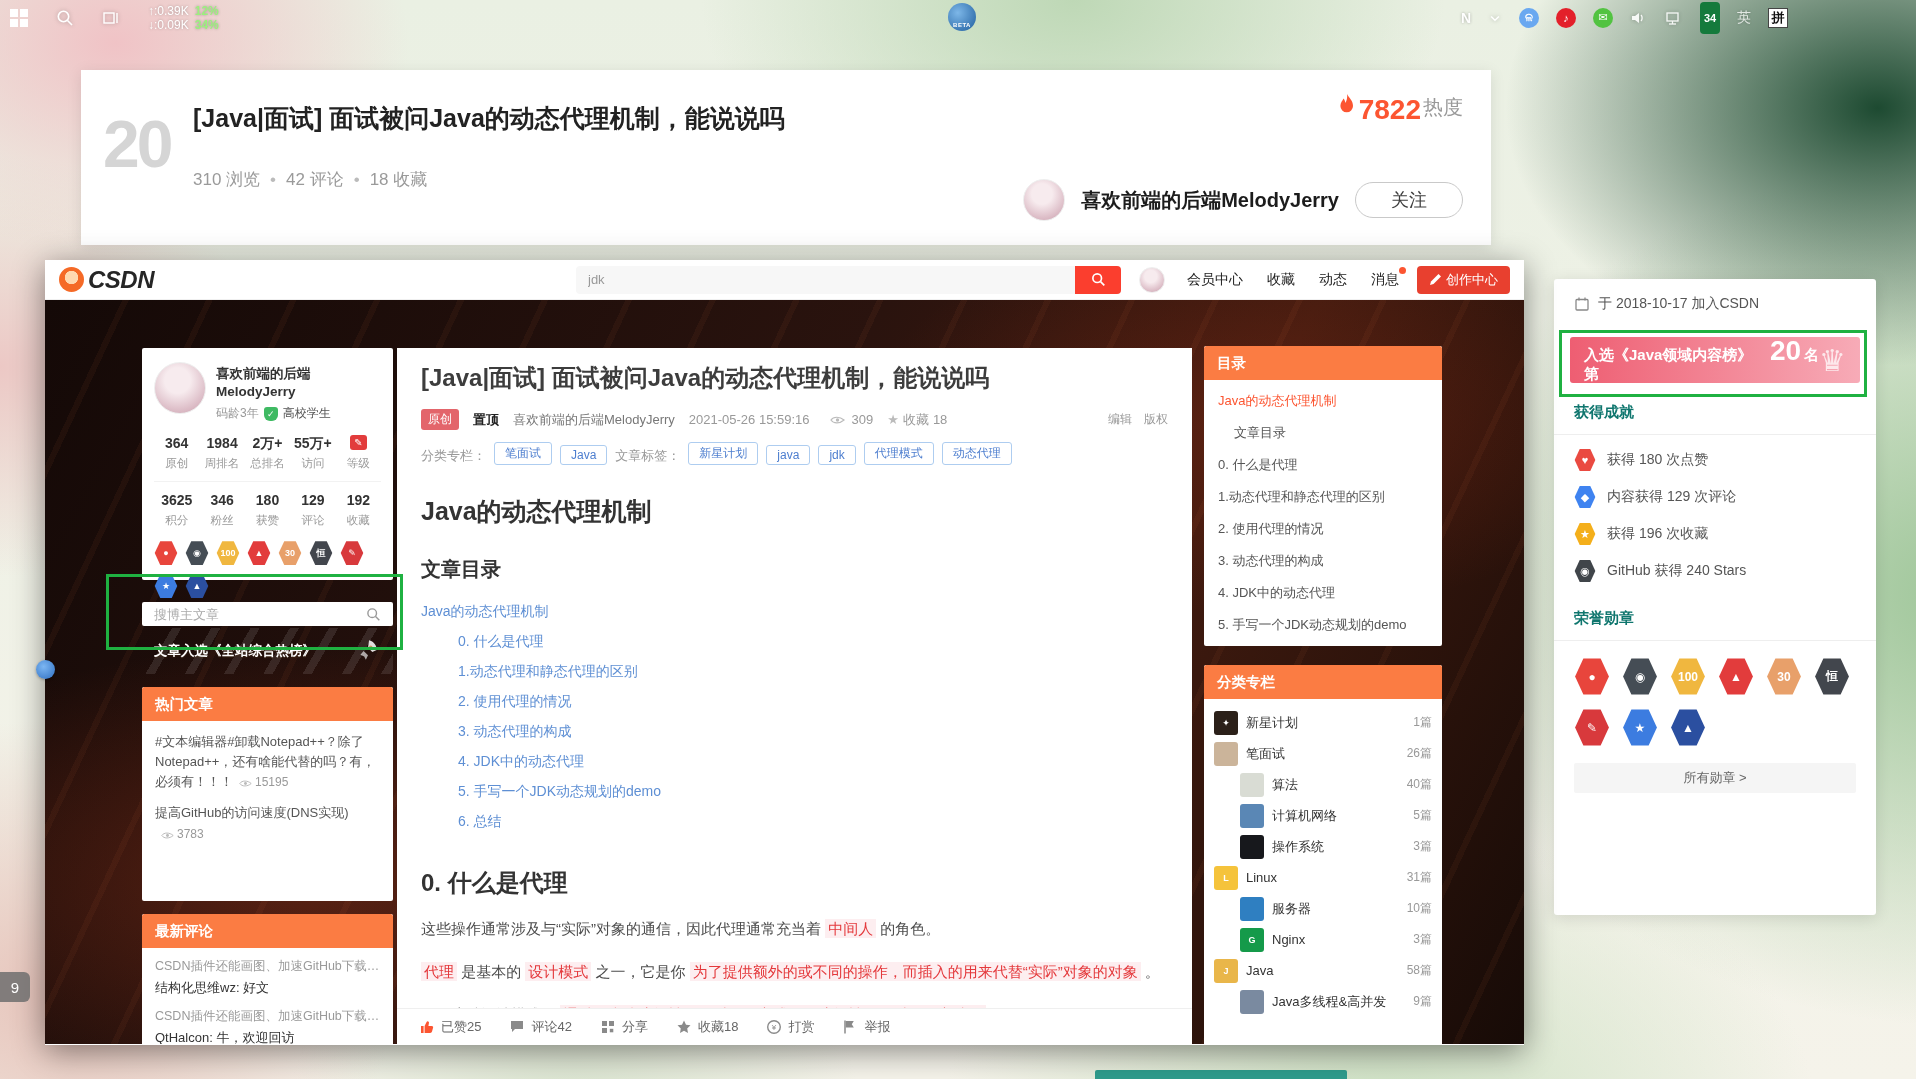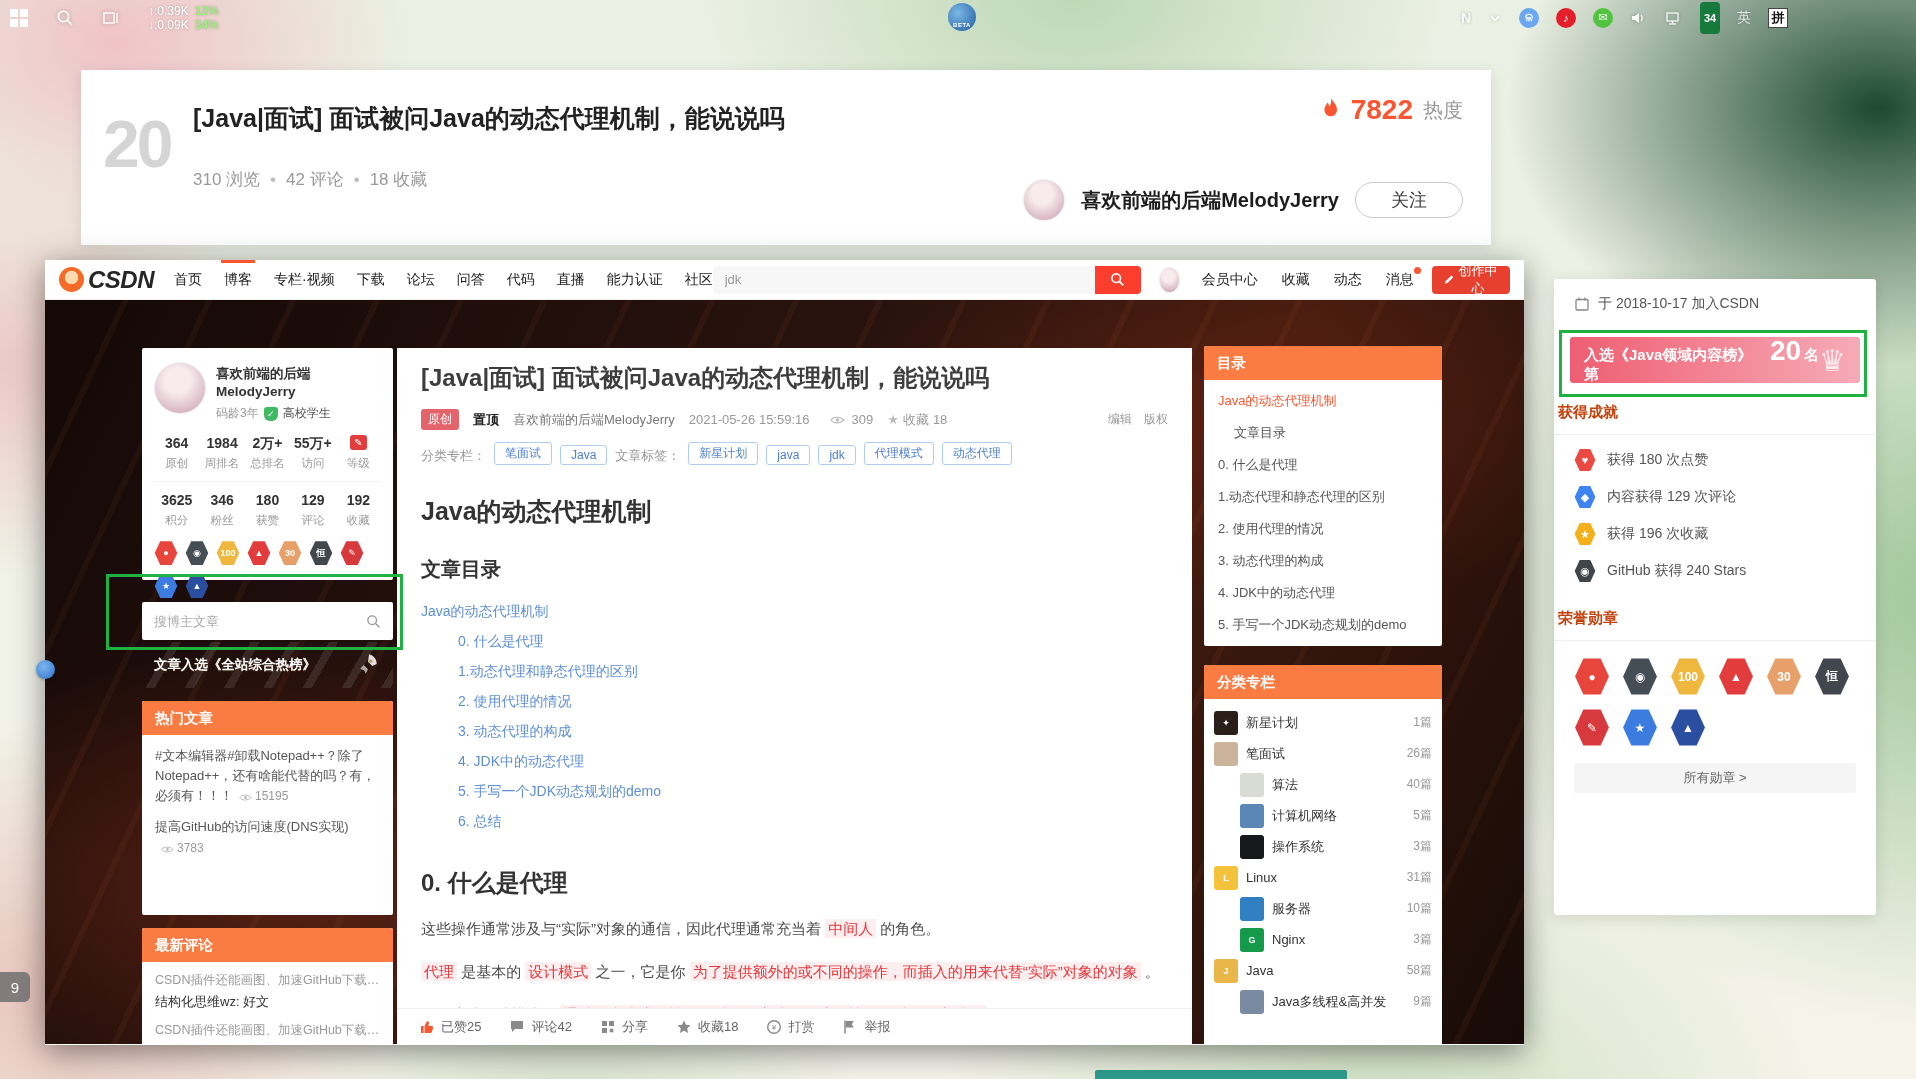--- a/index.html
+++ b/index.html
@@ -38,21 +38,21 @@
   display:flex; align-items:flex-end; justify-content:center; }
 .beta-widget span { font-size:6px; color:#fff; font-weight:700; letter-spacing:.5px; margin-bottom:3px; }
 
 
 .hot-card { position:absolute; left:81px; top:70px; width:1410px; height:175px; background:#fff;
   box-shadow:0 3px 14px rgba(0,0,0,.10); z-index:10; }
 .hc-rank { position:absolute; left:22px; top:36px; font-size:66px; font-weight:800; color:#d5d5d5; letter-spacing:-3px; }
 .hc-title { position:absolute; left:112px; top:32px; font-size:25px; font-weight:700; color:#222; }
 .hc-stats { position:absolute; left:112px; top:98px; font-size:17px; color:#9a9a9a; }
 .hc-stats i { font-style:normal; margin:0 10px; color:#bbb; }
-.hc-heat { position:absolute; right:28px; top:24px; display:flex; align-items:center; gap:10px; }
+.hc-heat { position:absolute; right:28px; top:24px; display:flex; align-items:flex-start; gap:2px; }
 .hc-heat .flame { width:20px; height:24px; color:#fc5531; }
 .hc-heat .val { font-size:28px; color:#fc5531; font-weight:600; }
 .hc-heat .lbl { font-size:20px; color:#999; }
 .hc-author { position:absolute; right:28px; bottom:24px; display:flex; align-items:center; gap:16px; }
 .avatar { border-radius:50%; background:radial-gradient(circle at 45% 35%, #f7ebee 30%, #d9b7c2 75%, #c6a2ae); border:1px solid #eee; }
 .hc-author .avatar { width:42px; height:42px; }
 .hc-author .name { font-size:20px; font-weight:700; color:#1c1c1c; }
 .follow-btn { width:108px; height:36px; border:1.5px solid #c9c9c9; border-radius:20px; background:#fff;
   font-size:18px; color:#3d3d3d; display:flex; align-items:center; justify-content:center; cursor:pointer; }
 
@@ -96,21 +96,21 @@
 .stat-grid { display:flex; margin-top:13px; }
 .stat-grid.second { border-top:1px solid #f2f2f2; margin-top:10px; padding-top:10px; }
 .stat-cell { flex:1; text-align:center; }
 .stat-cell .v { font-size:14px; font-weight:700; color:#333; height:18px; }
 .stat-cell .l { font-size:11.5px; color:#999; margin-top:3px; }
 .lvl-ic { width:17px; height:15px; margin:0 auto; background:#e23c3c; border-radius:3px; color:#fff; font-size:10px; display:flex; align-items:center; justify-content:center; }
 .badge-rows { display:flex; flex-wrap:wrap; gap:7px; margin-top:12px; }
 .hexa { clip-path:polygon(26% 4%, 74% 4%, 97% 50%, 74% 96%, 26% 96%, 3% 50%); display:flex; align-items:center; justify-content:center; color:#fff; font-weight:700; }
 .badge-rows .hexa { width:24px; height:26px; font-size:9px; }
 
-.search-card { margin-top:22px; height:38px; display:flex; align-items:center; padding:0 12px; }
+.search-card { margin-top:22px; height:24px; display:flex; align-items:center; padding:0 12px; }
 .search-card input { flex:1; border:none; outline:none; font-size:13px; color:#333; font-family:inherit; }
 .search-card input::placeholder { color:#aaa; }
 .search-card .mag { color:#999; }
 
 .gold-banner { margin-top:2px; height:46px; border-radius:2px; position:relative;
   background:linear-gradient(100deg,#a8severity 0,#b98e5f 0,#cfa877 55%,#e7d3a2); overflow:hidden;
   display:flex; align-items:center; padding:0 12px; cursor:pointer; }
 .gold-banner::after { content:""; position:absolute; inset:0;
   background:repeating-linear-gradient(120deg, transparent 0 26px, rgba(255,255,255,.10) 26px 34px); }
 .gold-banner .txt { font-size:13.5px; font-weight:700; color:#fff; z-index:1; text-shadow:0 1px 2px rgba(90,60,20,.4); }
@@ -174,21 +174,21 @@
 
 .right-panel { position:absolute; left:1554px; top:279px; width:322px; height:636px; background:#fff;
   border-radius:3px; box-shadow:0 3px 16px rgba(0,0,0,.12); z-index:15; overflow:hidden; }
 .rp-join { display:flex; align-items:center; gap:8px; padding:16px 20px 14px; font-size:14px; color:#555; }
 .rp-join .cal { color:#888; }
 .pink-banner { margin:10px 16px 0; height:46px; border-radius:3px; position:relative; overflow:hidden;
   background:linear-gradient(90deg,#ee5e72,#f7abb7); display:flex; align-items:center; padding:0 14px; cursor:pointer; }
 .pink-banner .ptxt { font-size:15px; font-weight:700; color:#fff; display:flex; align-items:baseline; }
 .pink-banner .num { font-size:28px; font-weight:800; margin:0 3px; line-height:1; }
 .pink-banner .crown { margin-left:auto; font-size:30px; color:rgba(255,255,255,.75); }
-.rp-sec-title { margin-top:20px; padding:0 4px; font-size:15px; font-weight:700; color:#c2410c; }
+.rp-sec-title { margin-top:20px; padding:0 20px; font-size:15px; font-weight:700; color:#0f766e; }
 .rp-divider { margin:12px 0 0; border-bottom:1px solid #eee; }
 .ach-row { display:flex; align-items:center; gap:11px; padding:13px 20px 0; font-size:14px; color:#555; }
 .ach-row .hexa { width:22px; height:24px; font-size:11px; flex:none; }
 .medals { display:flex; flex-wrap:wrap; gap:12px; padding:16px 20px 0; }
 .medals .hexa { width:36px; height:39px; font-size:12px; cursor:pointer; }
 .all-medals { margin:16px 20px 0; height:30px; background:#f5f5f5; border-radius:2px; border:none; width:282px;
   font-size:13px; color:#666; cursor:pointer; font-family:inherit; }
 
 
 .annot { position:absolute; border:3px solid #1fb141; z-index:30; pointer-events:none; }
@@ -272,32 +272,20 @@
     <button class="follow-btn">关注</button>
   </div>
 </div>
 
 <div class="csdn-window">
   <div class="navbar">
     <div class="brand">
       <span class="monkey"></span>
       <span class="word">CSDN</span>
     </div>
-    <div class="nav-menus" id="nav-menus">
-        <div class="nav-item">首页</div>
-        <div class="nav-item active">博客</div>
-        <div class="nav-item">专栏·视频</div>
-        <div class="nav-item">下载</div>
-        <div class="nav-item">论坛</div>
-        <div class="nav-item">问答</div>
-        <div class="nav-item">代码</div>
-        <div class="nav-item">直播</div>
-        <div class="nav-item">能力认证</div>
-        <div class="nav-item">社区</div>
-      </div>
     <div class="nav-search">
       <input value="jdk" style="">
       <button class="search-btn">
         <svg viewBox="0 0 16 16" width="15" height="15" fill="none" stroke="#fff" stroke-width="1.8">
             <circle cx="6.6" cy="6.6" r="4.6"></circle>
             <line x1="10.2" y1="10.2" x2="14.2" y2="14.2"></line>
           </svg>
       </button>
     </div>
     <span class="avatar nav-avatar"></span>

